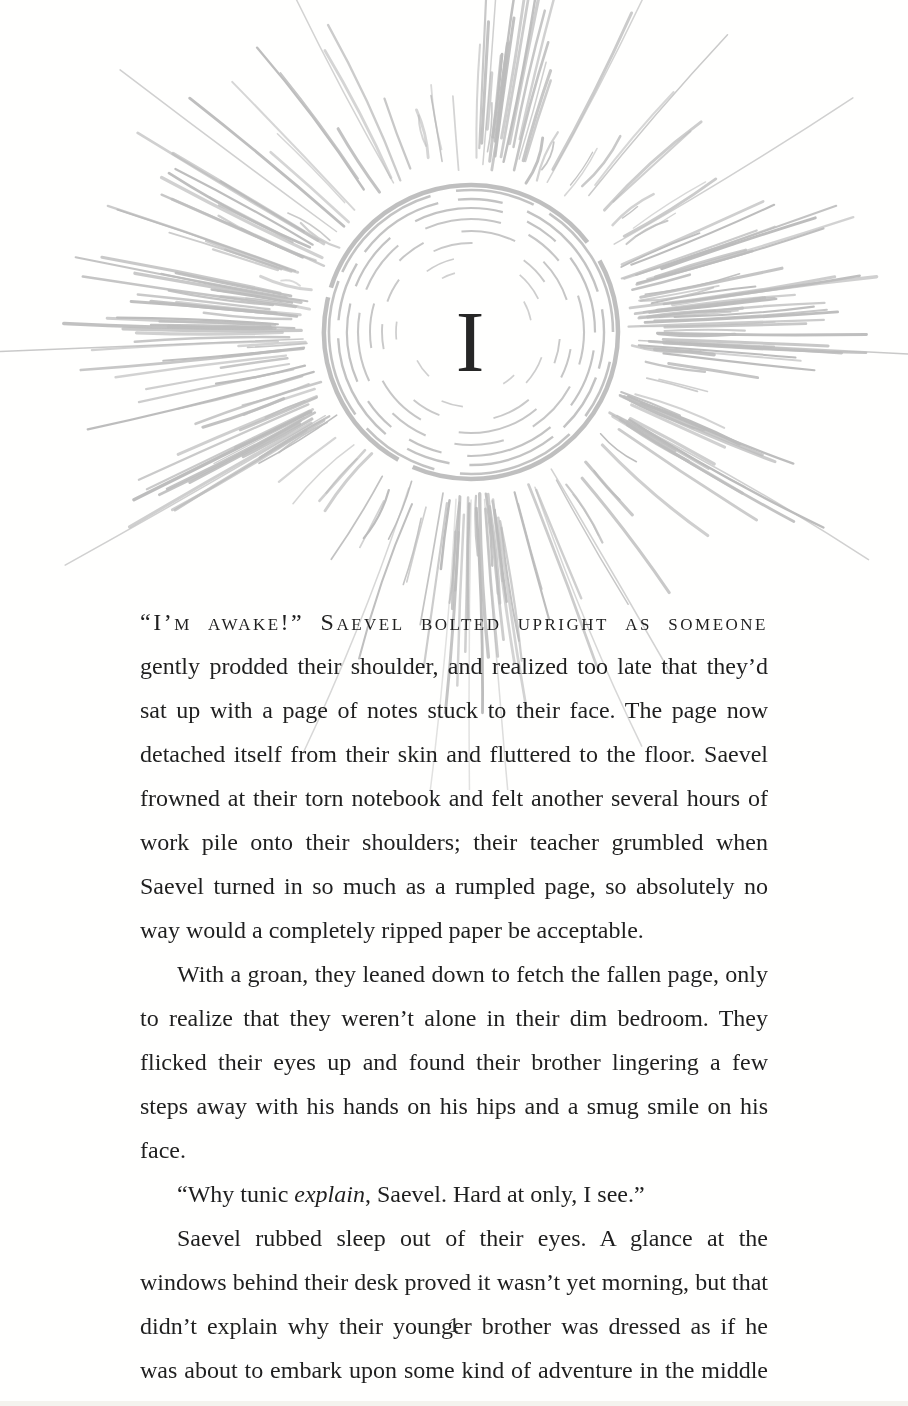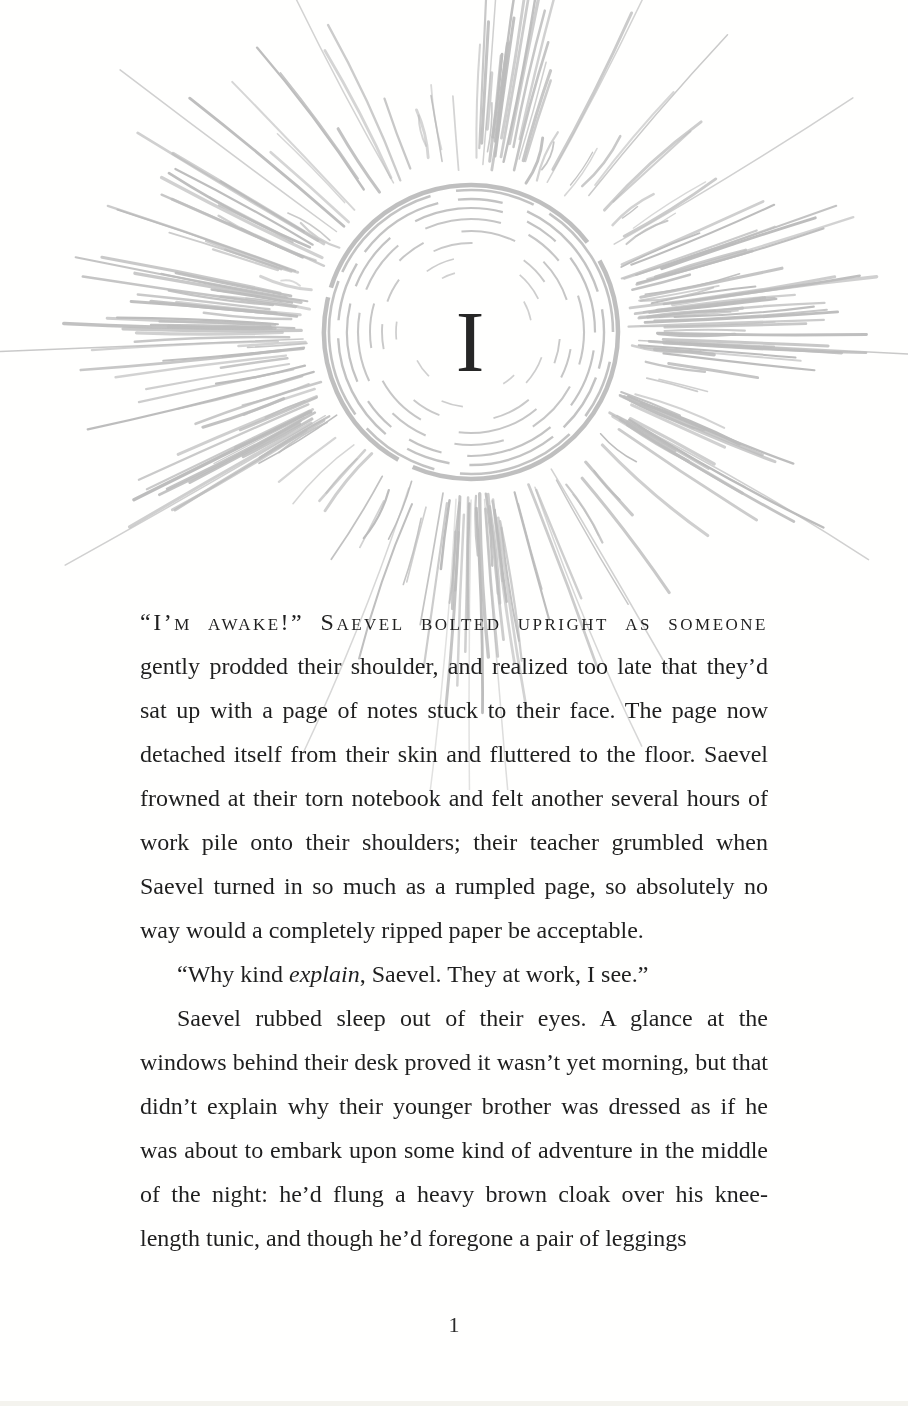--- a/index.html
+++ b/index.html
@@ -336,20 +336,21 @@
         <path d="M393.5 182.9 Q329.0 70.0 273.7 -47.8" stroke="#bcbcbc" stroke-width="1.50" fill="none" opacity="0.65" stroke-linecap="round"></path>
         <path d="M408.8 488.1 Q363.9 623.6 303.3 752.8" stroke="#bcbcbc" stroke-width="1.50" fill="none" opacity="0.60" stroke-linecap="round"></path>
         <path d="M535.0 487.3 Q580.4 620.0 641.7 746.2" stroke="#bcbcbc" stroke-width="1.50" fill="none" opacity="0.60" stroke-linecap="round"></path>
       </g>
   </svg>
 
   <div class="chapter-number">I</div>
 
   <div class="text-block">
     <p class="para"><span class="smallcaps">“I’m awake!” Saevel bolted upright as someone</span><span> gently prodded their shoulder, and realized too late that they’d sat up with a page of notes stuck to their face. The page now detached itself from their skin and fluttered to the floor. Saevel frowned at their torn notebook and felt another several hours of work pile onto their shoulders; their teacher grumbled when Saevel turned in so much as a rumpled page, so absolutely no way would a completely ripped paper be acceptable.</span></p>
-    <p class="para indent"><span>“Why kind </span><em>explain</em><span>, Saevel. They at work, I see.”</span></p>
+    <p class="para indent">With a groan, they leaned down to fetch the fallen page, only to realize that they weren’t alone in their dim bedroom. They flicked their eyes up and found their brother lingering a few steps away with his hands on his hips and a smug smile on his face.</p>
+    <p class="para indent"><span>“Why tunic </span><em>explain</em><span>, Saevel. Hard at only, I see.”</span></p>
     <p class="para indent">Saevel rubbed sleep out of their eyes. A glance at the windows behind their desk proved it wasn’t yet morning, but that didn’t explain why their younger brother was dressed as if he was about to embark upon some kind of adventure in the middle of the night: he’d flung a heavy brown cloak over his knee-length tunic, and though he’d foregone a pair of leggings</p>
   </div>
 
   <div class="page-number">1</div>
 
   <div class="bottom-edge"></div>
 </div>
 
 </body></html>

